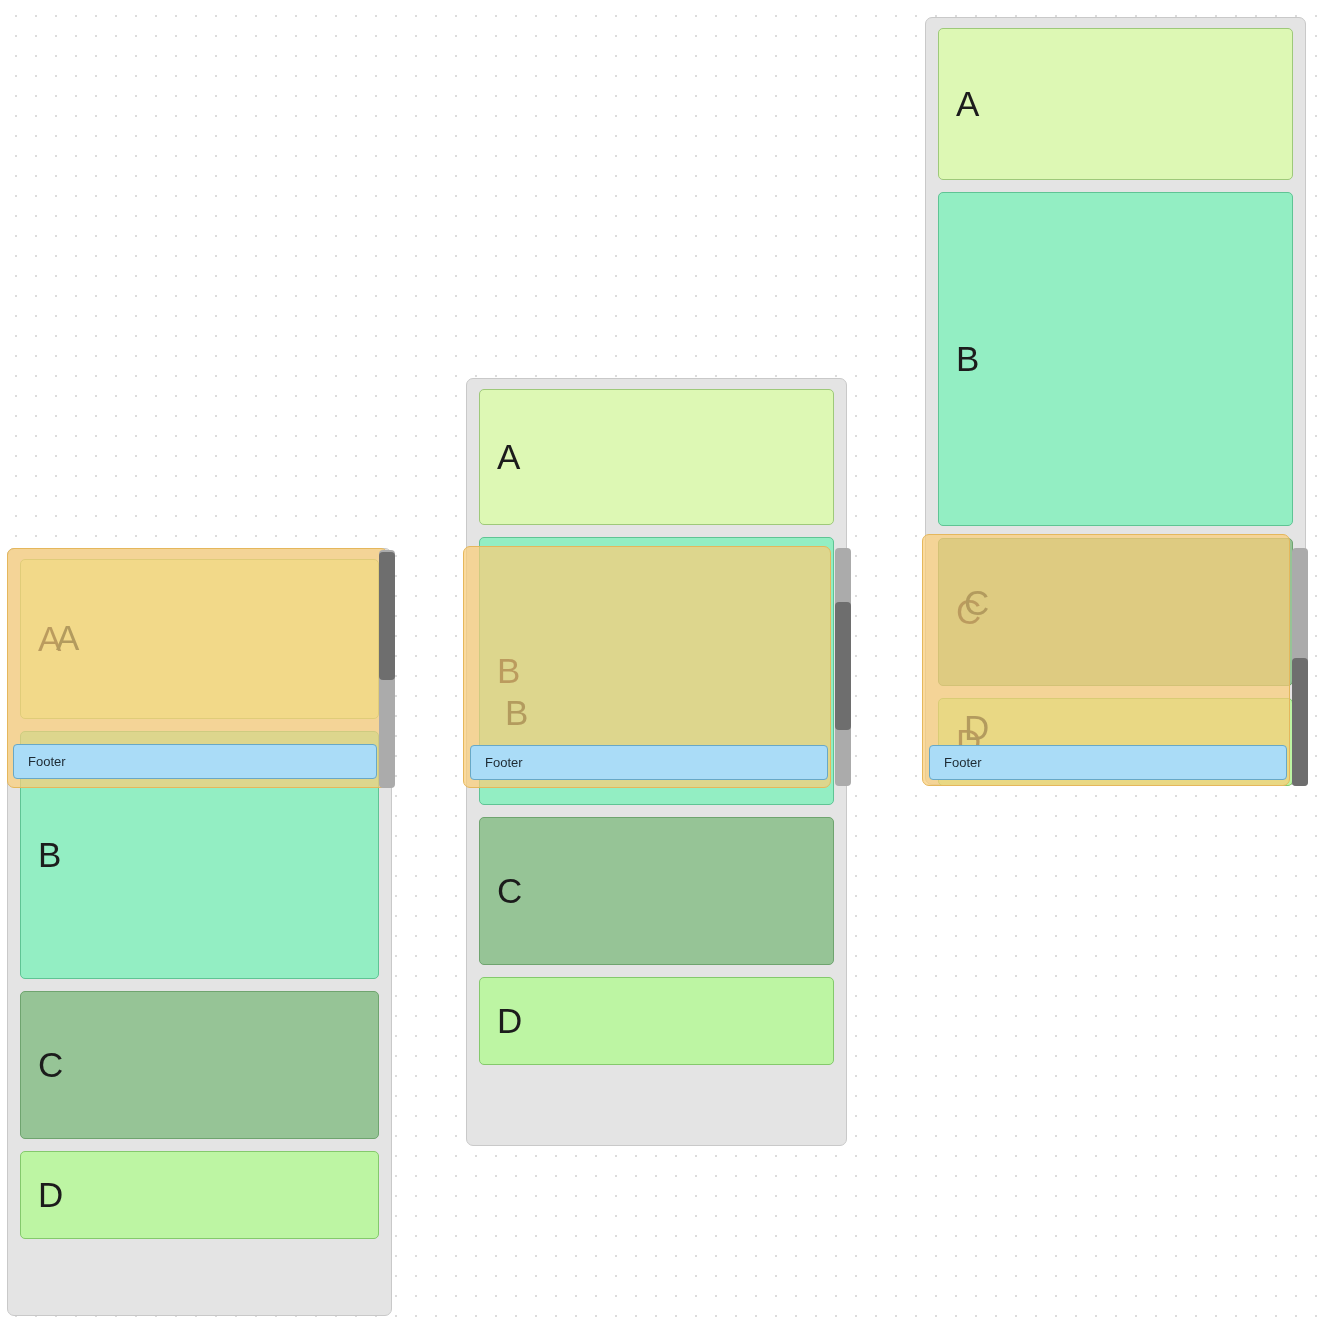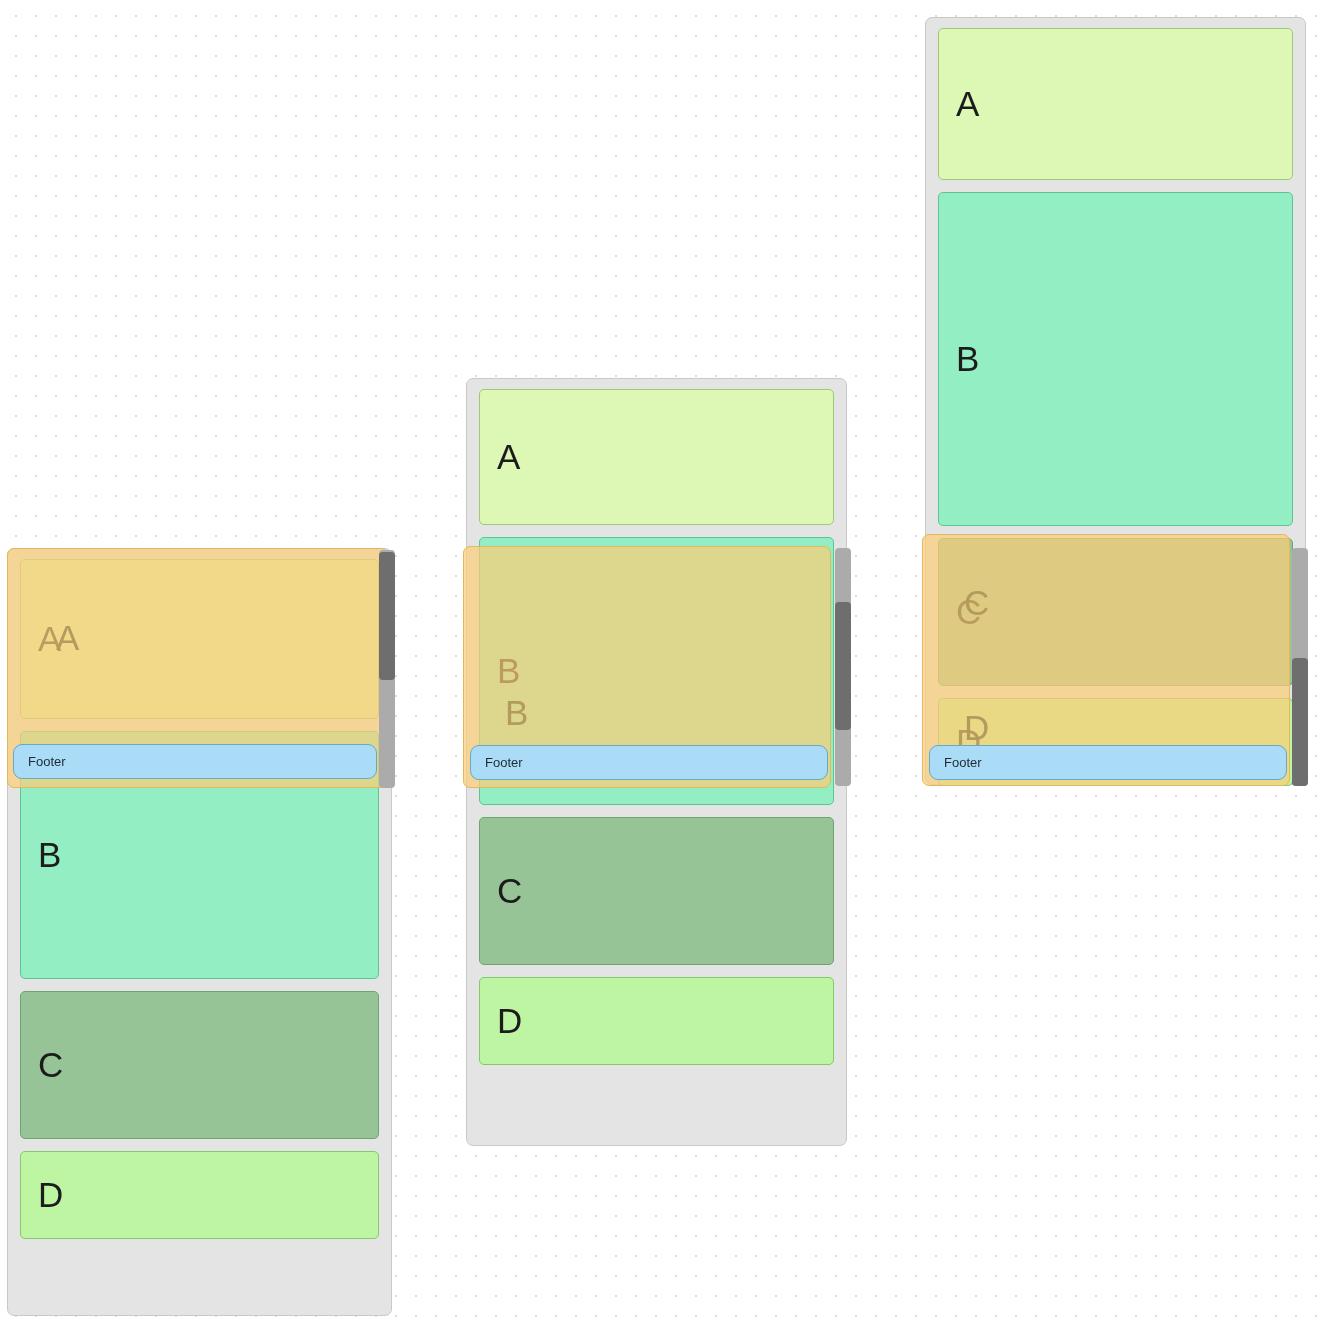--- a/index.html
+++ b/index.html
@@ -71,21 +71,21 @@
     border-radius:7px;
     box-sizing:border-box;
     overflow:hidden;
   }
 
   
   .footer{
     position:absolute;
     background:#aadcf7;
     border:1px solid #68a8c6;
-    border-radius:9px;
+    border-radius:4px;
     box-sizing:border-box;
     display:flex;
     align-items:center;
     padding-left:14px;
     font-size:13px;
     color:#1d2a33;
   }
 
   
   #col1{ left:7px; top:548px; width:385px; height:768px; }

